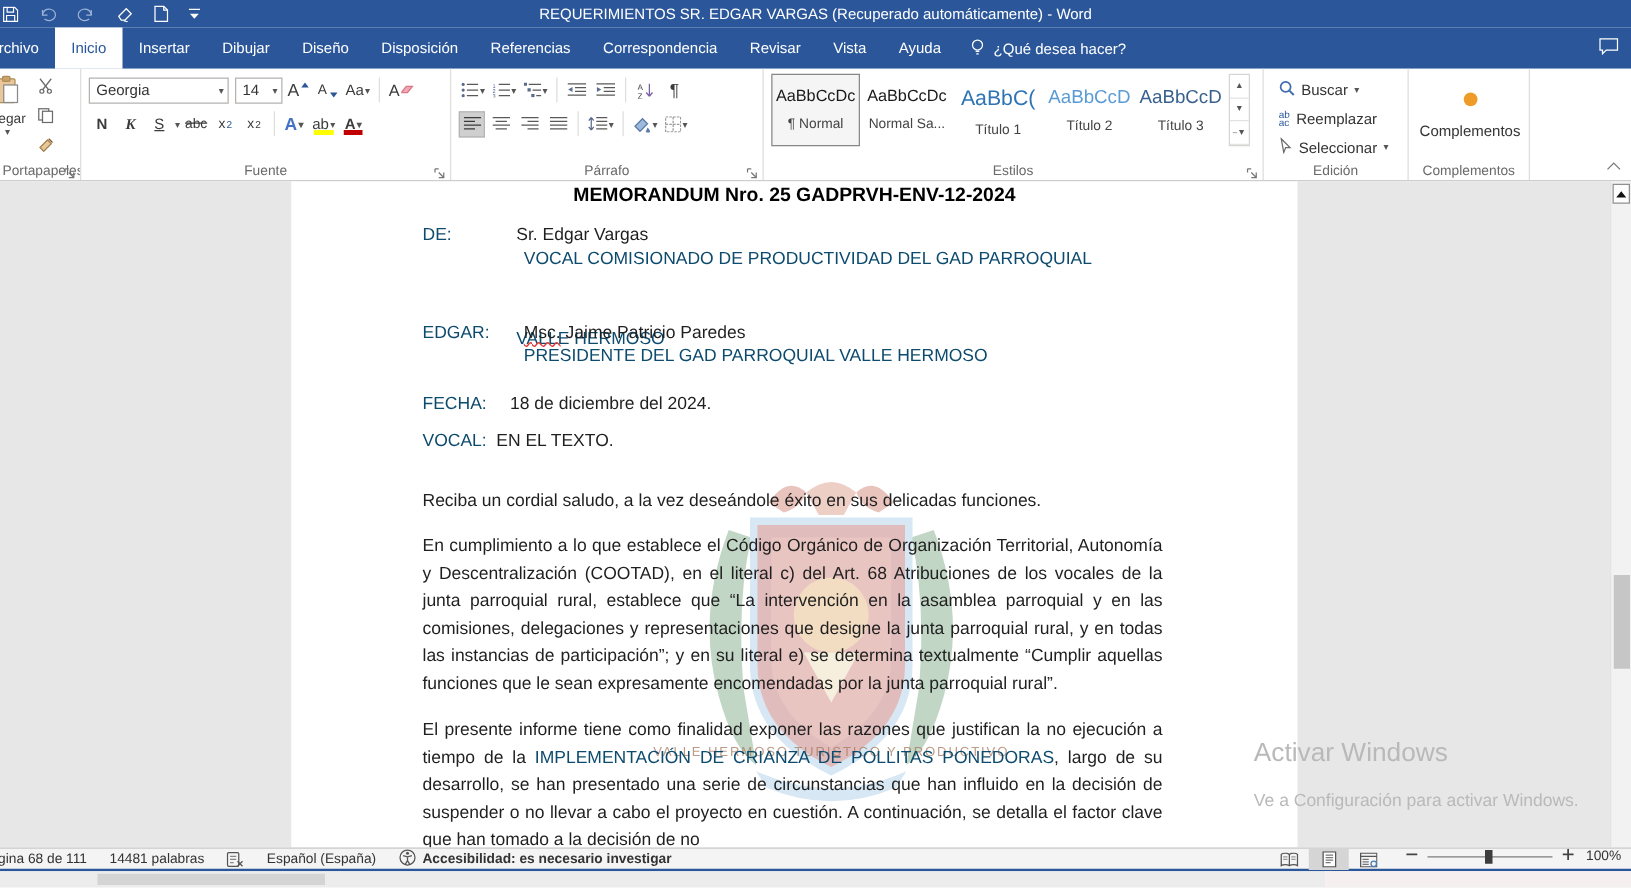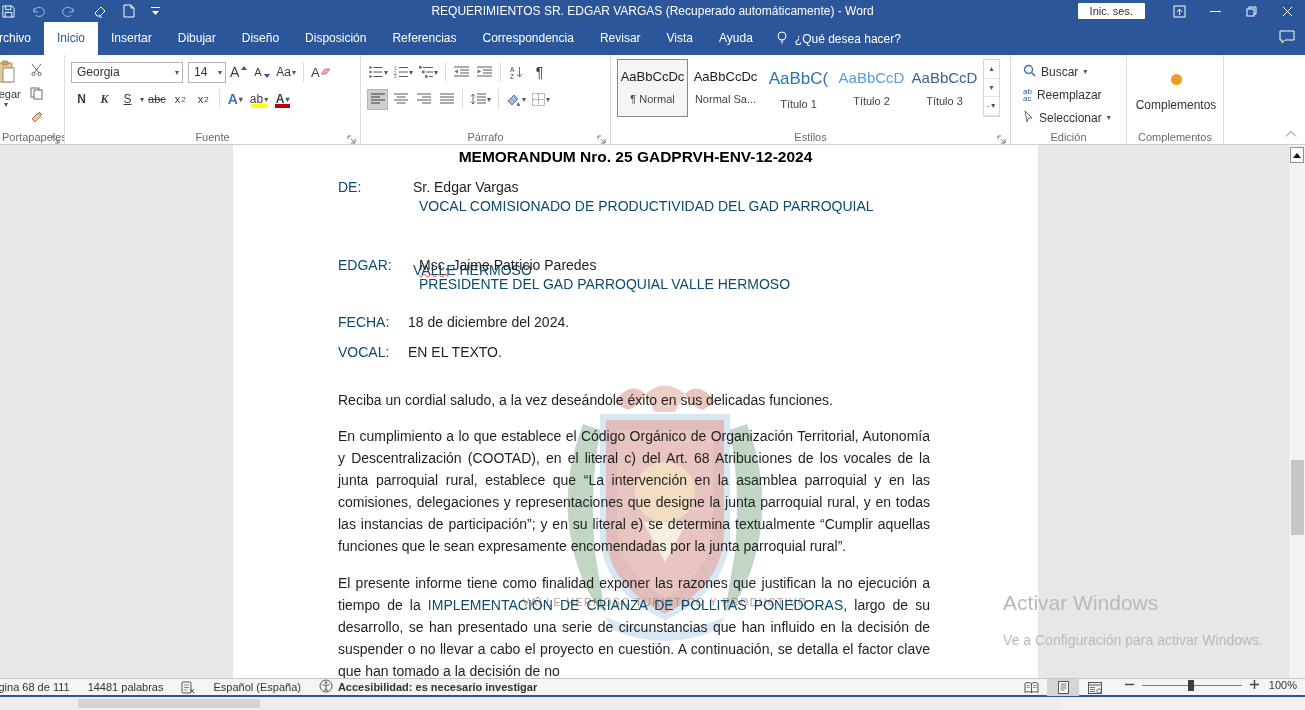--- a/index.html
+++ b/index.html
@@ -160,45 +160,20 @@
           </svg>
       </span>
       <span class="qbtn">
         <svg width="9" height="10" viewBox="0 0 9 10">
             <path d="M0 1.5h9" stroke="#fff"></path>
             <path d="M1 5l3.5 4L8 5z" fill="#fff"></path>
           </svg>
       </span>
     </div>
     <div class="title-text">REQUERIMIENTOS SR. EDGAR VARGAS (Recuperado automáticamente)  -  Word</div>
-    <div class="tb-right">
-      <span class="signin">Inic. ses.</span>
-      <span class="tb-btn">
-        <svg width="13" height="13" viewBox="0 0 13 13">
-            <rect x="1" y="1" width="11" height="11" fill="none" stroke="#fff"></rect>
-            <path d="M4 7l2.5-3L9 7M6.5 4v6" fill="none" stroke="#fff"></path>
-          </svg>
-      </span>
-      <span class="tb-btn">
-        <svg width="11" height="11" viewBox="0 0 11 11">
-            <path d="M0 5.5h11" stroke="#fff"></path>
-          </svg>
-      </span>
-      <span class="tb-btn">
-        <svg width="11" height="11" viewBox="0 0 11 11">
-            <rect x="1" y="3" width="7" height="7" fill="none" stroke="#fff"></rect>
-            <path d="M3 3V1h7v7h-2" fill="none" stroke="#fff"></path>
-          </svg>
-      </span>
-      <span class="tb-btn">
-        <svg width="11" height="11" viewBox="0 0 11 11">
-            <path d="M1 1l9 9M10 1l-9 9" stroke="#fff"></path>
-          </svg>
-      </span>
-    </div>
   </div>
 
   <div class="tabrow">
     <span class="tab cutoff">Archivo</span>
     <span class="tab active">Inicio</span>
     <span class="tab">Insertar</span>
     <span class="tab">Dibujar</span>
     <span class="tab">Diseño</span>
     <span class="tab">Disposición</span>
     <span class="tab">Referencias</span>
@@ -547,21 +522,21 @@
       <span class="l bold" style="left:180px; top:73px;margin-top:44px;">VALLE HERMOSO</span>
 
       <span class="l bold" style="left:105px; top:112px;">EDGAR:</span>
       <span class="l" style="left:186px; top:112px;"><span class="misspell">Msc.</span><span> Jaime Patricio Paredes</span></span>
       <span class="l bold" style="left:186px; top:131px;">PRESIDENTE DEL GAD PARROQUIAL VALLE HERMOSO</span>
 
       <span class="l bold" style="left:105px; top:169px;">FECHA:</span>
       <span class="l" style="left:175px; top:169px;">18 de diciembre del 2024.</span>
 
       <span class="l bold" style="left:105px; top:199px;">VOCAL:</span>
-      <span class="l" style="left:175px; top:199px;">EN EL TEXTO.</span>
+      <span class="l" style="left:164px; top:199px;">EN EL TEXTO.</span>
 
       <span class="l" style="left:105px; top:247px;">Reciba un cordial saludo, a la vez deseándole éxito en sus delicadas funciones.</span>
 
       <div class="just" style="top:280px;">En cumplimiento a lo que establece el Código Orgánico de Organización Territorial, Autonomía y Descentralización (COOTAD), en el literal c) del Art. 68 Atribuciones de los vocales de la junta parroquial rural, establece que “La intervención en la asamblea parroquial y en las comisiones, delegaciones y representaciones que designe la junta parroquial rural, y en todas las instancias de participación”; y en su literal e) se determina textualmente “Cumplir aquellas funciones que le sean expresamente encomendadas por la junta parroquial rural”.</div>
 
       <div class="just" style="top:427px;"><span>El presente informe tiene como finalidad exponer las razones que justifican la no ejecución a tiempo de la </span><span class="bold">IMPLEMENTACIÓN DE CRIANZA DE POLLITAS PONEDORAS</span><span>, largo de su desarrollo, se han presentado una serie de circunstancias que han influido en la decisión de suspender o no llevar a cabo el proyecto en cuestión. A continuación, se detalla el factor clave que han tomado a la decisión de no</span></div>
     </div>
 
     <div class="vscroll">
       <div class="vs-up">

